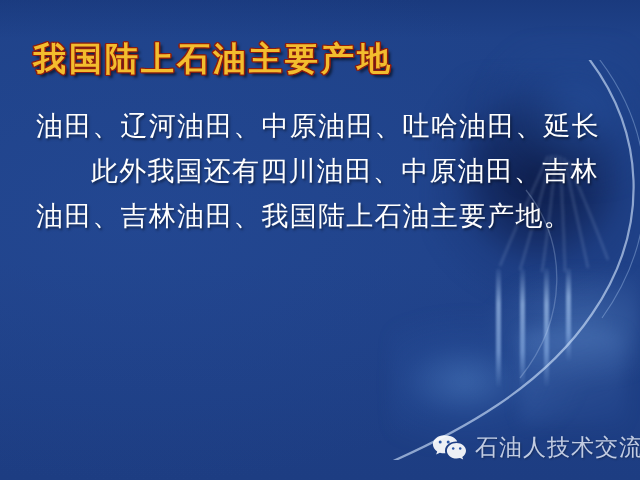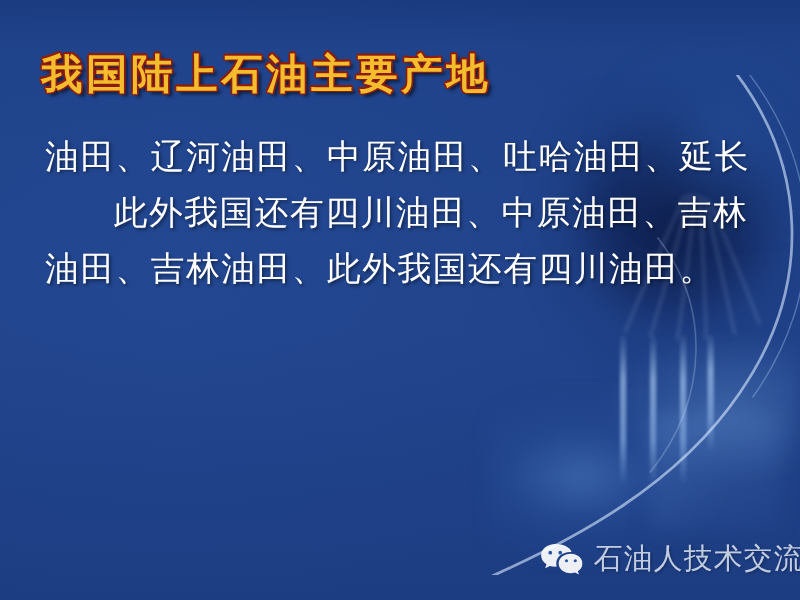--- a/index.html
+++ b/index.html
@@ -254,21 +254,21 @@
     <path d="M252 -10 C 318 70, 320 170, 262 254 C 212 328, 130 372, 52 406" fill="none" stroke="#d6e8ff" stroke-width="2.2" opacity="0.72"></path>
     <path d="M262 -10 C 330 72, 332 174, 272 258" fill="none" stroke="#b7d4f7" stroke-width="1.1" opacity="0.42"></path>
     <path d="M196 130 C 238 184, 238 258, 190 318" fill="none" stroke="#cfe4ff" stroke-width="1.3" opacity="0.30"></path>
   </svg>
 
   <div class="title">我国陆上石油主要产地</div>
 
   <div class="body-text">
     <div class="line">油田、辽河油田、中原油田、吐哈油田、延长</div>
     <div class="line indent">此外我国还有四川油田、中原油田、吉林</div>
-    <div class="line">油田、吉林油田、此外我国还有四川油田。</div>
+    <div class="line">油田、吉林油田、我国陆上石油主要产地。</div>
   </div>
 
   <div class="watermark">
     <svg class="wechat-icon" viewBox="0 0 34 27">
       <g fill="#ffffff">
         <path d="M12.2 1.2 C5.9 1.2 0.9 5.3 0.9 10.3 c0 2.9 1.7 5.4 4.3 7.1 l-1.1 3.2 3.8 -1.9 c1.4 0.4 2.8 0.6 4.3 0.6 0.4 0 0.8 0 1.2 -0.1 -0.3 -0.8 -0.4 -1.6 -0.4 -2.5 0 -5.1 4.9 -9.2 11 -9.2 0.4 0 0.8 0 1.2 0.1 C24.2 4 18.8 1.2 12.2 1.2 z"></path>
         <path d="M24.6 8.9 c-5.4 0 -9.7 3.5 -9.7 7.8 0 4.3 4.3 7.8 9.7 7.8 1.2 0 2.3 -0.2 3.4 -0.5 l3.2 1.6 -0.9 -2.7 c2.2 -1.4 3.7 -3.6 3.7 -6.2 0 -4.3 -4.3 -7.8 -9.4 -7.8 z"></path>
       </g>
       <g fill="#2a57a8">
         <circle cx="8.2" cy="8.1" r="1.5"></circle>

